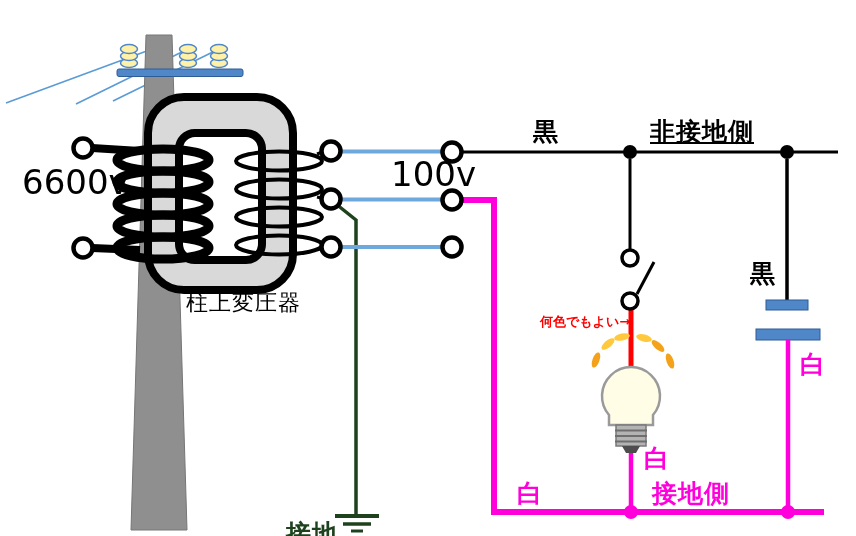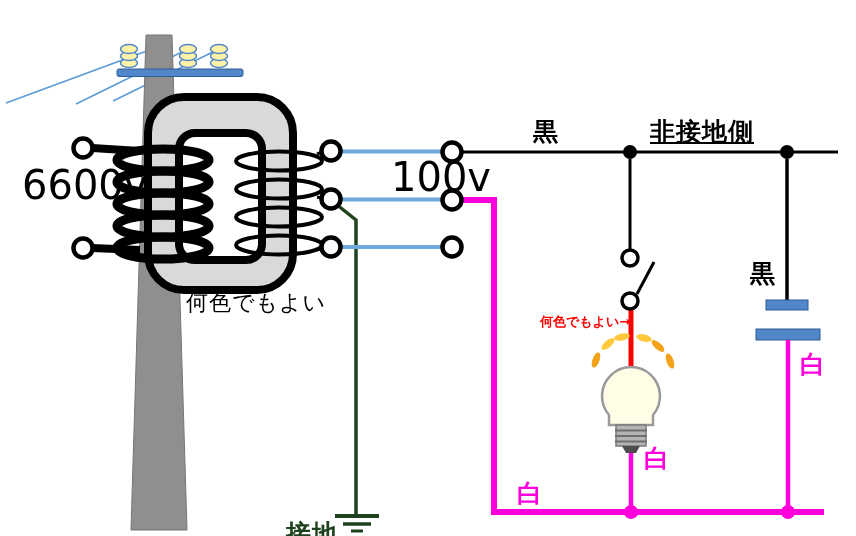--- a/index.html
+++ b/index.html
@@ -2,21 +2,21 @@
 <html style="--wire-black: #000000; --wire-magenta: #ff00dc; --wire-green: #1e421e; --wire-red: #ff0000; --link-blue: #6fa8dc; --arm-blue: #4f87c9; --arm-blue-dark: #2e5c94; --insulator-yellow: #fff1a8; --pole-gray: #8f8f8f; --core-gray: #d9d9d9; --bulb-fill: #fffde6; --bulb-outline: #9a9a9a; --ray-orange: #f5a21b; --ray-gold: #ffc83d;"><head>
 <meta charset="utf-8">
 <style>
   html,body{margin:0;padding:0;background:#fff;}
   .stage{
     position:relative;width:856px;height:536px;background:#ffffff;overflow:hidden;
     font-family:"DejaVu Sans","Liberation Sans",sans-serif;
   }
   .stage svg{position:absolute;left:0;top:0;}
   .lbl{position:absolute;white-space:nowrap;line-height:1;}
-  .lbl-big{font-size:40px;font-weight:400;color:#000;}
+  .lbl-big{font-size:34px;font-weight:400;color:#000;}
   .lbl-cjk{font-size:25px;font-weight:700;color:#000;letter-spacing:1px;}
   .lbl-name{font-size:22px;font-weight:400;color:#000;letter-spacing:1px;}
   .lbl-note{font-size:13px;font-weight:700;color:var(--wire-red,#f00);}
   .c-magenta{color:var(--wire-magenta,#f0e);}
   .c-green{color:var(--wire-green,#1e421e);margin-top:43px;}
 </style>
 </head>
 <body>
 
 <div class="stage">
@@ -134,25 +134,26 @@
       <circle cx="452" cy="152" r="9.5"></circle>
       <circle cx="452" cy="200" r="9.5"></circle>
       <circle cx="452" cy="247" r="9.5"></circle>
       <circle cx="630" cy="258" r="8" style="stroke-width:3.5;"></circle>
       <circle cx="630" cy="301" r="8" style="stroke-width:3.5;"></circle>
     </g>
   </svg>
 
   <div class="lbl lbl-big" style="left:22px;top:165px;">6600v</div>
   <div class="lbl lbl-big" style="left:347px;top:157px;margin-left:44px;">100v</div>
-  <div class="lbl lbl-name" style="left:186px;top:292px;">何色でもよい</div>
+  <div class="lbl lbl-name" style="left:186px;top:292px;">柱上変圧器</div>
 
   <div class="lbl lbl-cjk" style="left:533px;top:119px;">黒</div>
   <div class="lbl lbl-cjk" style="left:650px;top:119px;text-decoration:underline;">非接地側</div>
   <div class="lbl lbl-cjk" style="left:750px;top:261px;">黒</div>
 
   <div class="lbl lbl-cjk c-magenta" style="left:800px;top:352px;">白</div>
   <div class="lbl lbl-cjk c-magenta" style="left:644px;top:446px;">白</div>
   <div class="lbl lbl-cjk c-magenta" style="left:517px;top:481px;">白</div>
+  <div class="lbl lbl-cjk c-magenta" style="left:652px;top:481px;">接地側</div>
 
   <div class="lbl lbl-cjk c-green" style="left:286px;top:478px;">接地</div>
   <div class="lbl lbl-note" style="left:540px;top:315px;">何色でもよい→</div>
 </div>
 
 </body></html>

